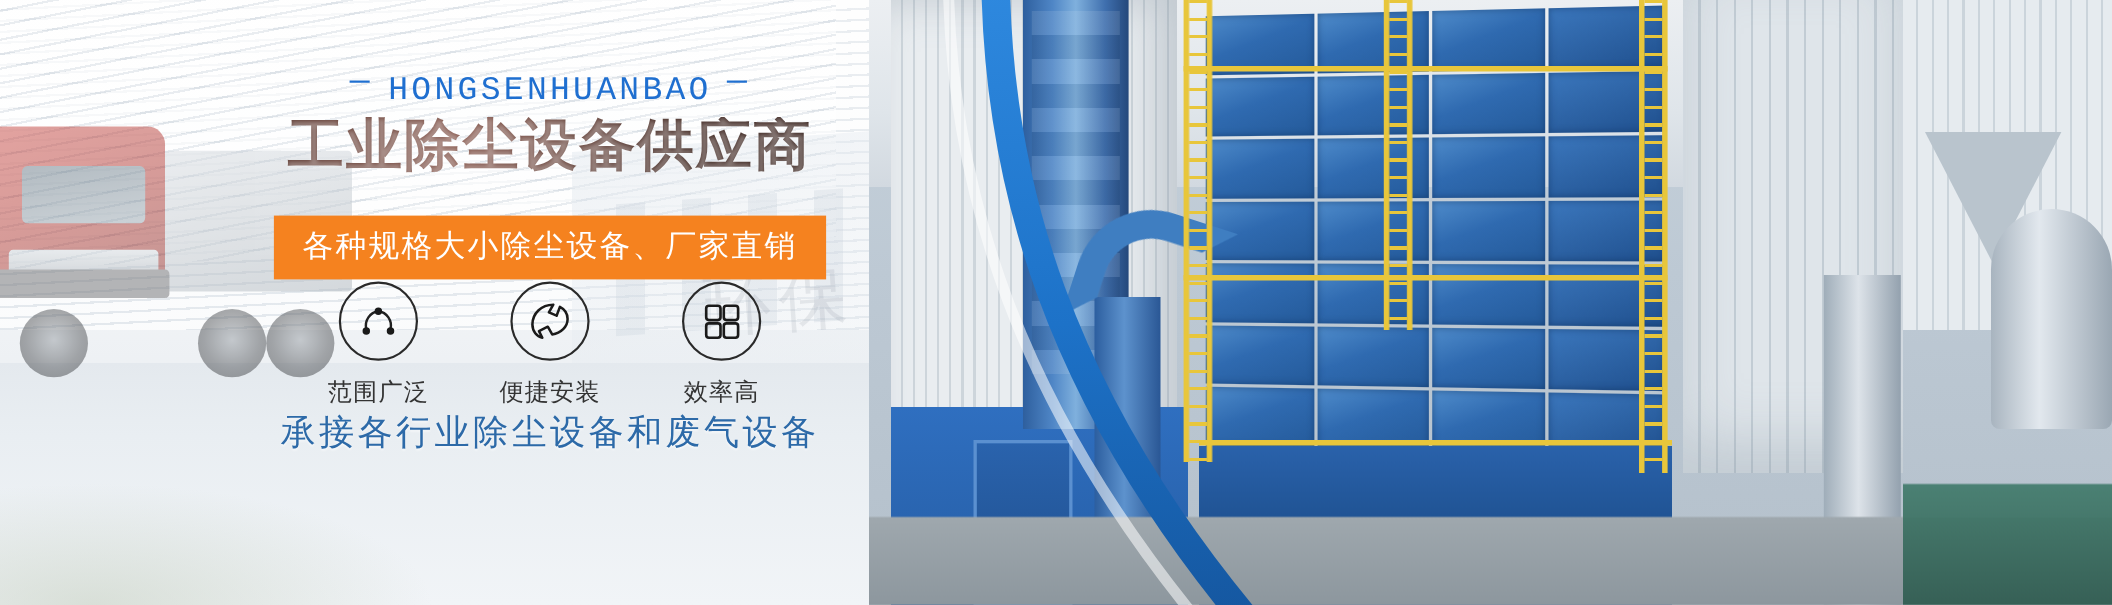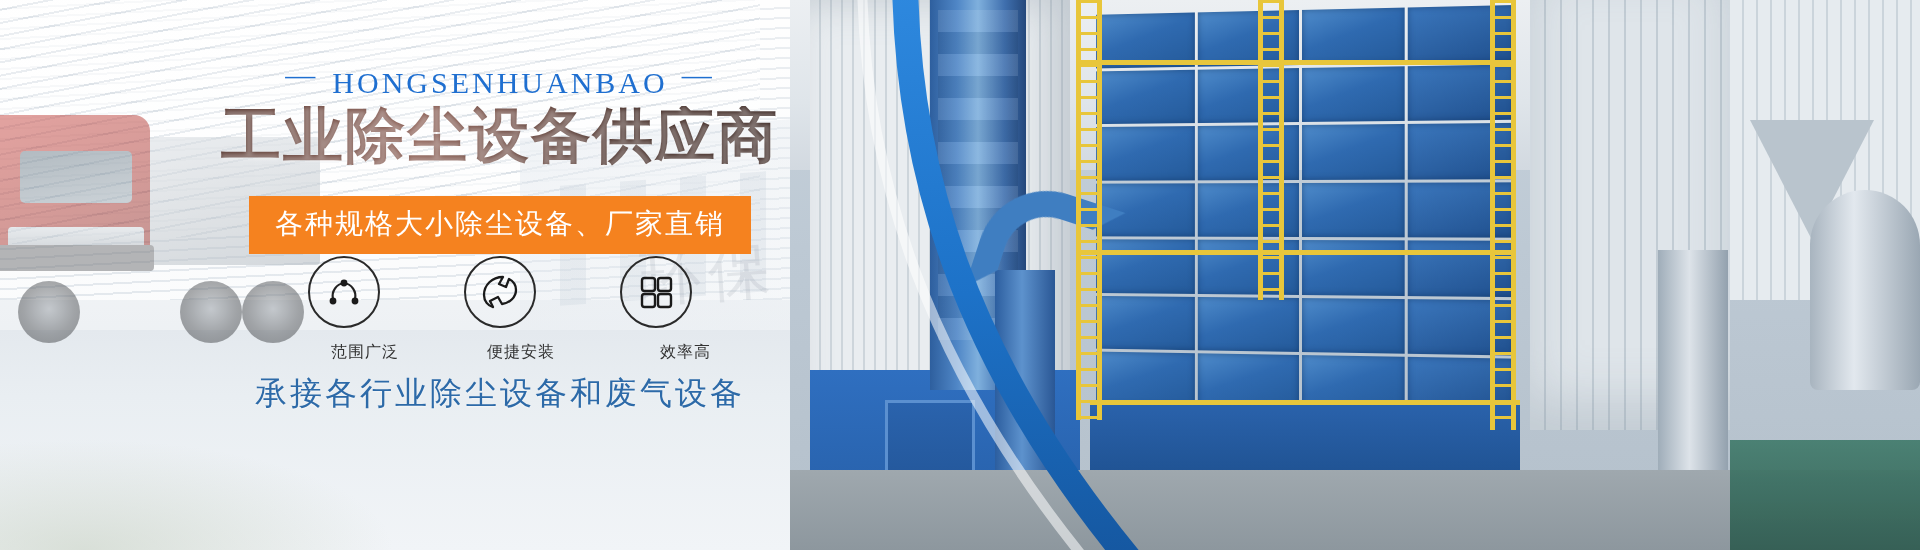--- a/index.html
+++ b/index.html
@@ -219,28 +219,28 @@
 
   
   .arc-wrap { position:absolute; left:0; top:0; width:1920px; height:550px; pointer-events:none; }
 
   
   .content { position:absolute; left:0; top:0; width:1000px; height:550px; }
 
   .eyebrow {
     position:absolute; left:0; top:66px; width:1000px;
     text-align:center;
-    font-family:Liberation Serif, serif;
+    font-family:Liberation Mono, monospace;
     font-size:30px; letter-spacing:3px; color:#1f6fd0; white-space:nowrap;
   }
   .eyebrow .dash { display:inline-block; margin:0 14px; position:relative; top:-8px; }
 
   .headline {
     position:absolute; left:0; top:106px; width:1000px; text-align:center;
-    font-size:60px; font-weight:bold; letter-spacing:2px;
+    font-size:51px; font-weight:bold; letter-spacing:2px;
     line-height:1.0;
     background:linear-gradient(100deg,#3b2a27 0%,#5a3b34 22%,#8d6157 42%,#4a322c 62%,#2f2220 100%);
     -webkit-background-clip:text; background-clip:text; color:transparent;
     -webkit-text-fill-color:transparent;
     text-shadow:0 2px 4px rgba(255,255,255,.35);
   }
 
   .subbar {
     position:absolute; left:50%; transform:translateX(-50%); top:196px;
     background:#F5821F;
@@ -251,21 +251,21 @@
   .features {
     position:absolute; left:0; top:256px; width:1000px;
     display:flex; justify-content:center; gap:46px;
   }
   .feat { width:110px; text-align:center; }
   .feat .circle {
     width:72px; height:72px; margin:0 auto 14px;
     border:2px solid #2a2a2a; border-radius:50%;
     display:flex; align-items:center; justify-content:center;
   }
-  .feat .flabel { font-size:16px; color:#333; letter-spacing:1px; white-space:nowrap;text-align:right; }
+  .feat .flabel { font-size:22px; color:#333; letter-spacing:1px; white-space:nowrap; }
 
   .tagline {
     position:absolute; left:0; top:372px; width:1000px; text-align:center;
     font-size:32px; color:#2d6aa8; letter-spacing:3px; font-weight:500;
     text-shadow:0 1px 2px rgba(255,255,255,.6);
   }
 
   .watermark {
     position:absolute; left:640px; top:232px;
     font-size:62px; color:rgba(120,130,140,.14); letter-spacing:6px;

